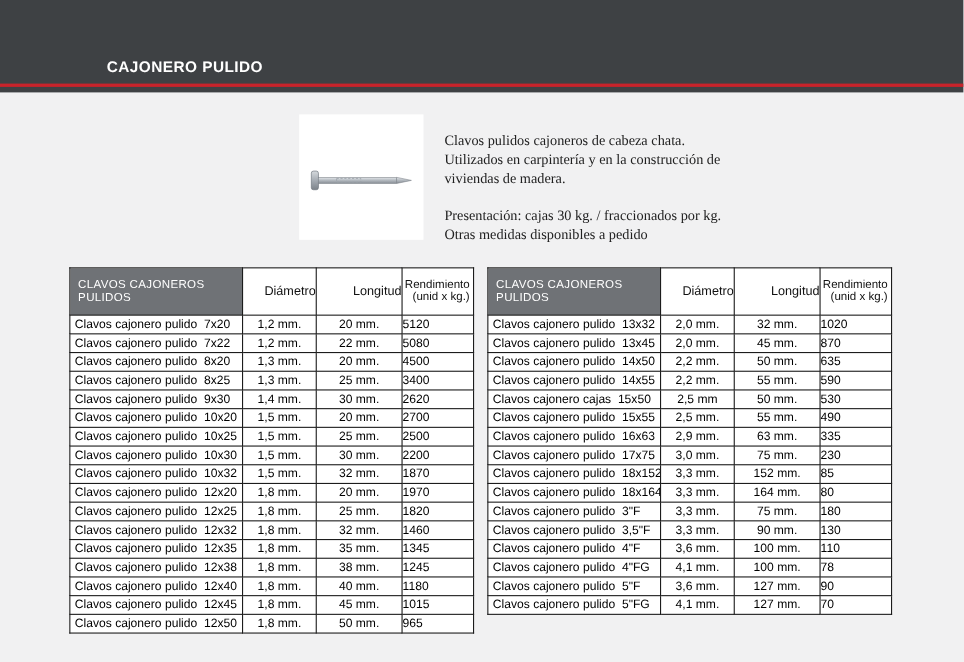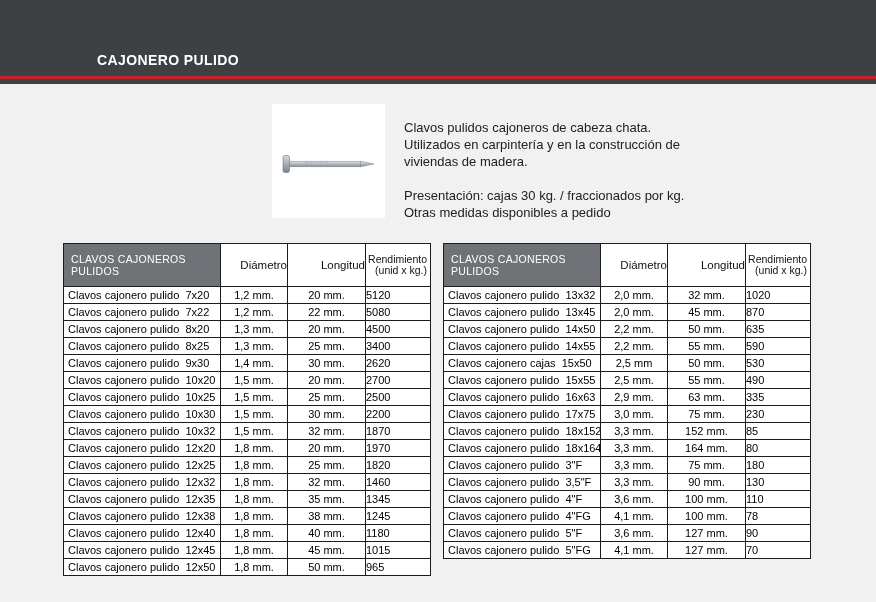--- a/index.html
+++ b/index.html
@@ -24,21 +24,21 @@
     color:#fff; font-size:14px; font-weight:bold; letter-spacing:.4px;margin-left:29px;
   }
   
   .product-image {
     position:absolute; left:272px; top:104px; width:113px; height:114px;
     background:#ffffff;
   }
   .product-image svg { position:absolute; left:10px; top:50px; }
   .intro-text {
     position:absolute; left:404px; top:119px;
-    font-size:13px; line-height:17px; color:#212121;
+    font-size:13px; line-height:17px; color:#212121;font-family:Liberation Serif, serif;
   }
   .intro-text .para2 { margin-top:17px; }
   
   .spec-table {
     position:absolute; top:243px;
     border-collapse:collapse;
     background:#fff;
     table-layout:fixed;
     width:367px;
   }

